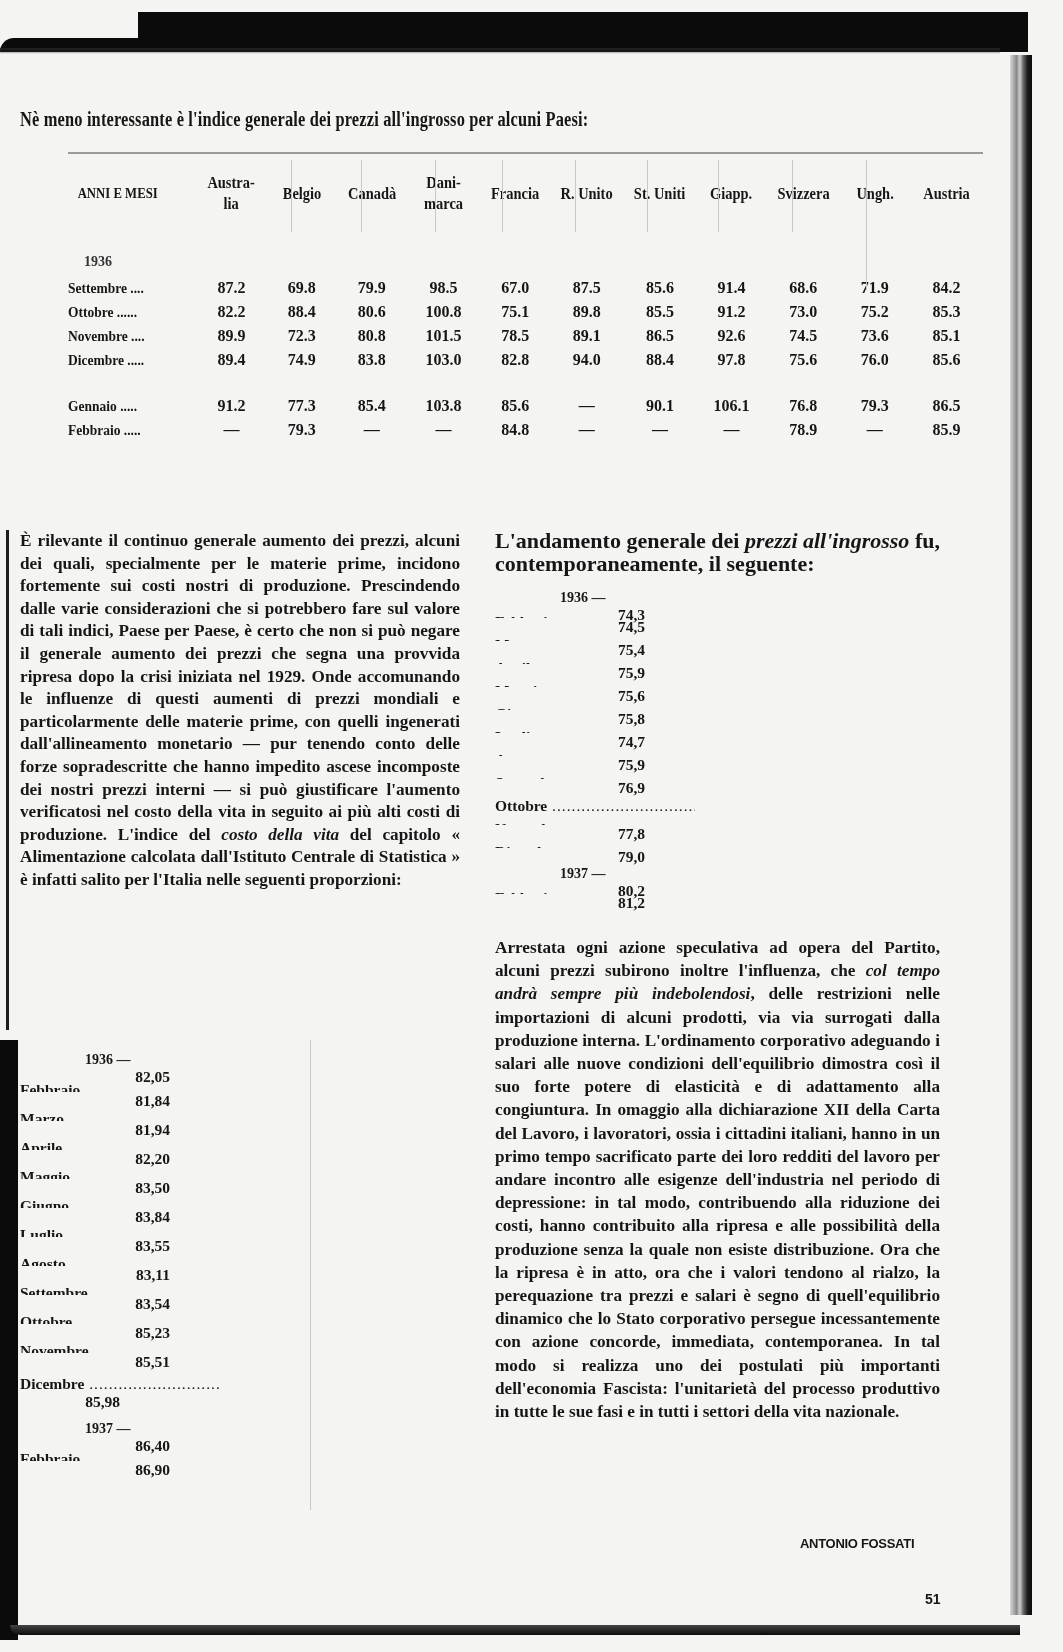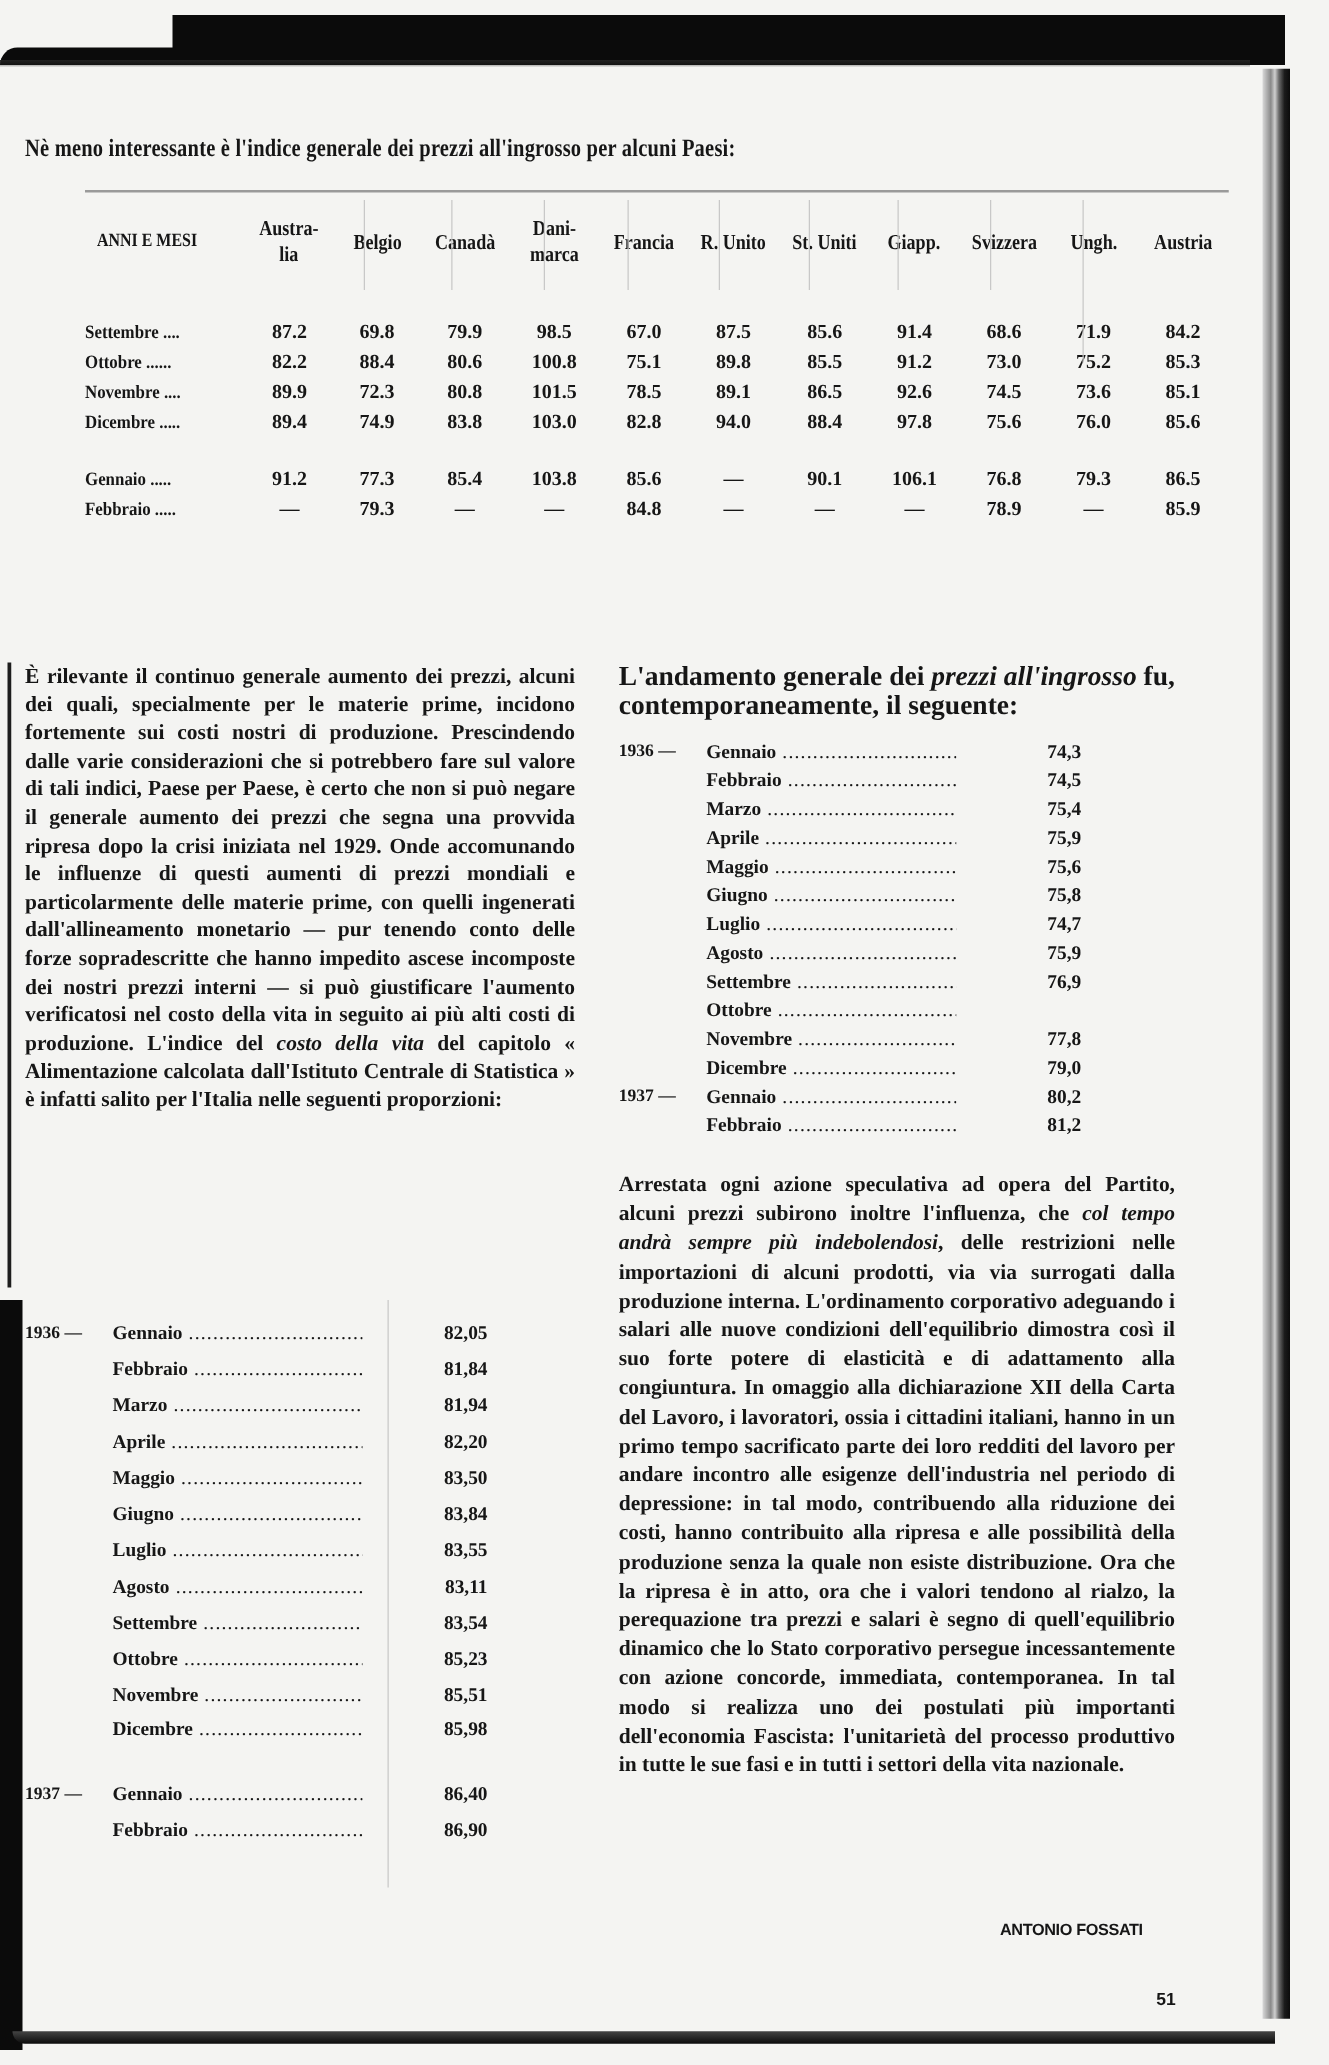--- a/index.html
+++ b/index.html
@@ -37,21 +37,21 @@
   .trow .lbl { width: 130px; font-size: 15px; white-space: nowrap; transform: scaleX(0.9); transform-origin: left center; }
   .trow .v { text-align: center; font-size: 16px; }
   .gap { height: 22px; }
   .vsep { position: absolute; width: 1px; background: #c8c8c8; }
 
   
   .left-col { position: absolute; left: 20px; top: 530px; width: 440px; font-size: 17.2px; font-weight: bold; line-height: 22.6px; text-align: justify; }
   .left-col i, .right-para i { font-style: italic; }
 
   .list { position: absolute; font-weight: bold; font-size: 15.5px; }
-  .list-row { display: flex; align-items: center; }
+  .list-row { display: flex; align-items: center; flex-direction: column; }
   .list-row .yr { width: 70px; font-size: 14px; white-space: nowrap; }
   .list-row .mo { width: 200px; white-space: nowrap; overflow: hidden; }
   .list-row .mo::after { content: " ......................................"; font-weight: normal; letter-spacing: 1px; }
   .list-row .val { width: 100px; text-align: right; }
 
   .right-head { position: absolute; left: 495px; top: 530px; width: 445px; font-size: 22px; font-weight: bold; line-height: 22.6px; }
   .right-para { position: absolute; left: 495px; top: 936px; width: 445px; font-size: 17.2px; font-weight: bold; line-height: 23.2px; text-align: justify; }
 
   .signature { position: absolute; left: 800px; top: 1536px; font-family: "Liberation Sans", sans-serif; font-weight: bold; font-size: 13px; letter-spacing: -0.3px; }
   .pagenum { position: absolute; left: 925px; top: 1591px; font-family: "Liberation Sans", sans-serif; font-weight: bold; font-size: 14px; }
@@ -82,20 +82,21 @@
       <div class="th col">Francia</div>
       <div class="th col w2">R. Unito</div>
       <div class="th col w2">St. Uniti</div>
       <div class="th col">Giapp.</div>
       <div class="th col w2">Svizzera</div>
       <div class="th col">Ungh.</div>
       <div class="th col w2">Austria</div>
     </div>
 
     <div class="tbody">
+      <div class="year-row">1936</div>
       <div class="trow">
         <div class="lbl">Settembre ....</div>
         <div class="v col">87.2</div>
         <div class="v col">69.8</div>
         <div class="v col">79.9</div>
         <div class="v col w2">98.5</div>
         <div class="v col">67.0</div>
         <div class="v col w2">87.5</div>
         <div class="v col w2">85.6</div>
         <div class="v col">91.4</div>

